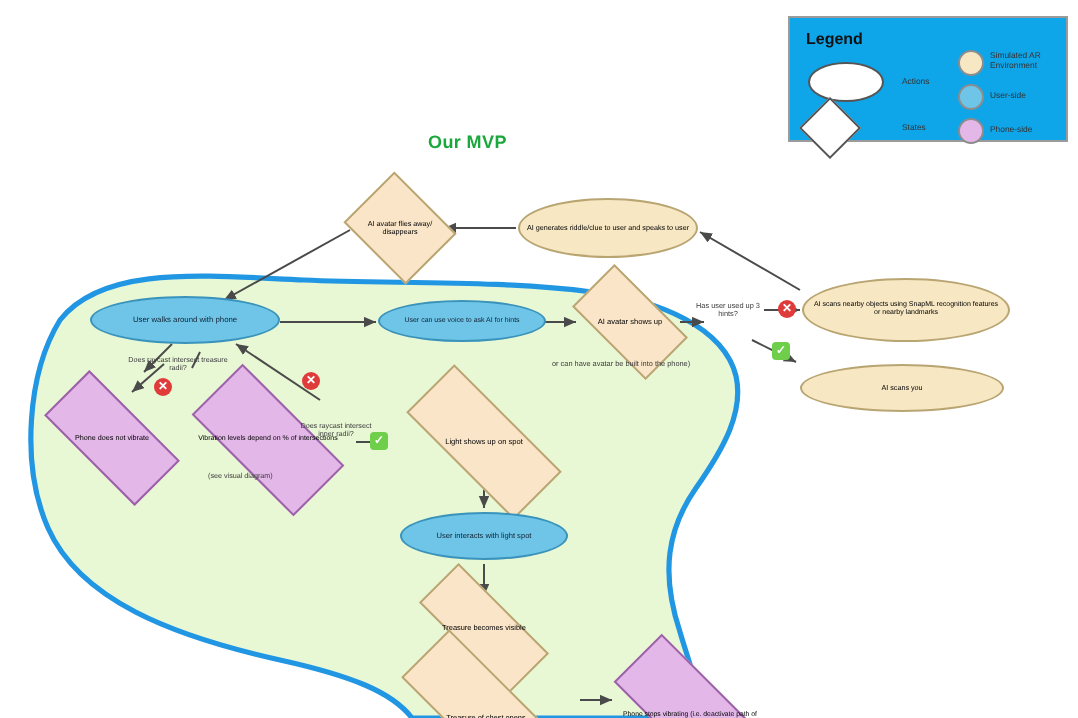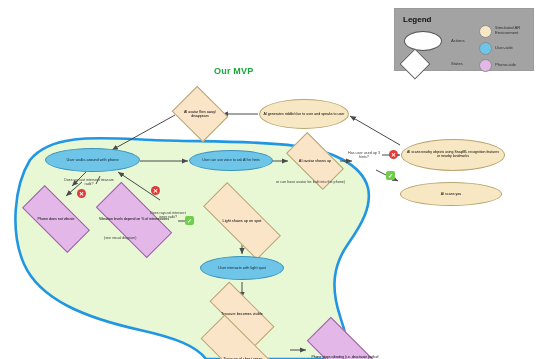--- a/index.html
+++ b/index.html
@@ -29,21 +29,21 @@
   .diamond .dtext{position:absolute;inset:0;display:flex;align-items:center;justify-content:center;text-align:center;line-height:1.12;}
 
   .freetext{position:absolute;color:#3b3b3b;}
 
   
   .badge{position:absolute;display:flex;align-items:center;justify-content:center;color:#fff;font-weight:bold;}
   .badge.no{width:9px;height:9px;border-radius:50%;background:#e03b3b;font-size:6px;line-height:1;}
   .badge.yes{width:9px;height:9px;border-radius:2px;background:#6fcf4a;font-size:6px;line-height:1;}
 
   
-  #legend{position:absolute;left:394px;top:8px;width:140px;height:63px;background:#a3a3a3;border:1px solid #9b9b9b;box-sizing:border-box;}
+  #legend{position:absolute;left:394px;top:8px;width:140px;height:63px;background:#0ea5e9;border:1px solid #9b9b9b;box-sizing:border-box;}
   #legend .ltitle{position:absolute;left:8px;top:6px;font-size:8px;font-weight:bold;color:#111;}
   #legend .loval{position:absolute;left:9px;top:22px;width:36px;height:18px;border:1px solid #555;border-radius:50%;background:#fff;}
   #legend .ldia{position:absolute;left:9px;top:44px;width:20px;height:20px;border:1px solid #555;transform:rotate(45deg);background:#fff;}
   #legend .llabel{position:absolute;font-size:4.2px;color:#333;}
   #legend .swatch{position:absolute;width:11px;height:11px;border-radius:50%;border:1px solid #8d8d8d;}
   #legend .slabel{position:absolute;font-size:4.2px;color:#333;line-height:1.25;}
 
   #title{position:absolute;left:214px;top:66px;font-size:9px;font-weight:bold;color:#1aa83c;letter-spacing:.2px;}
 </style>
 </head>

